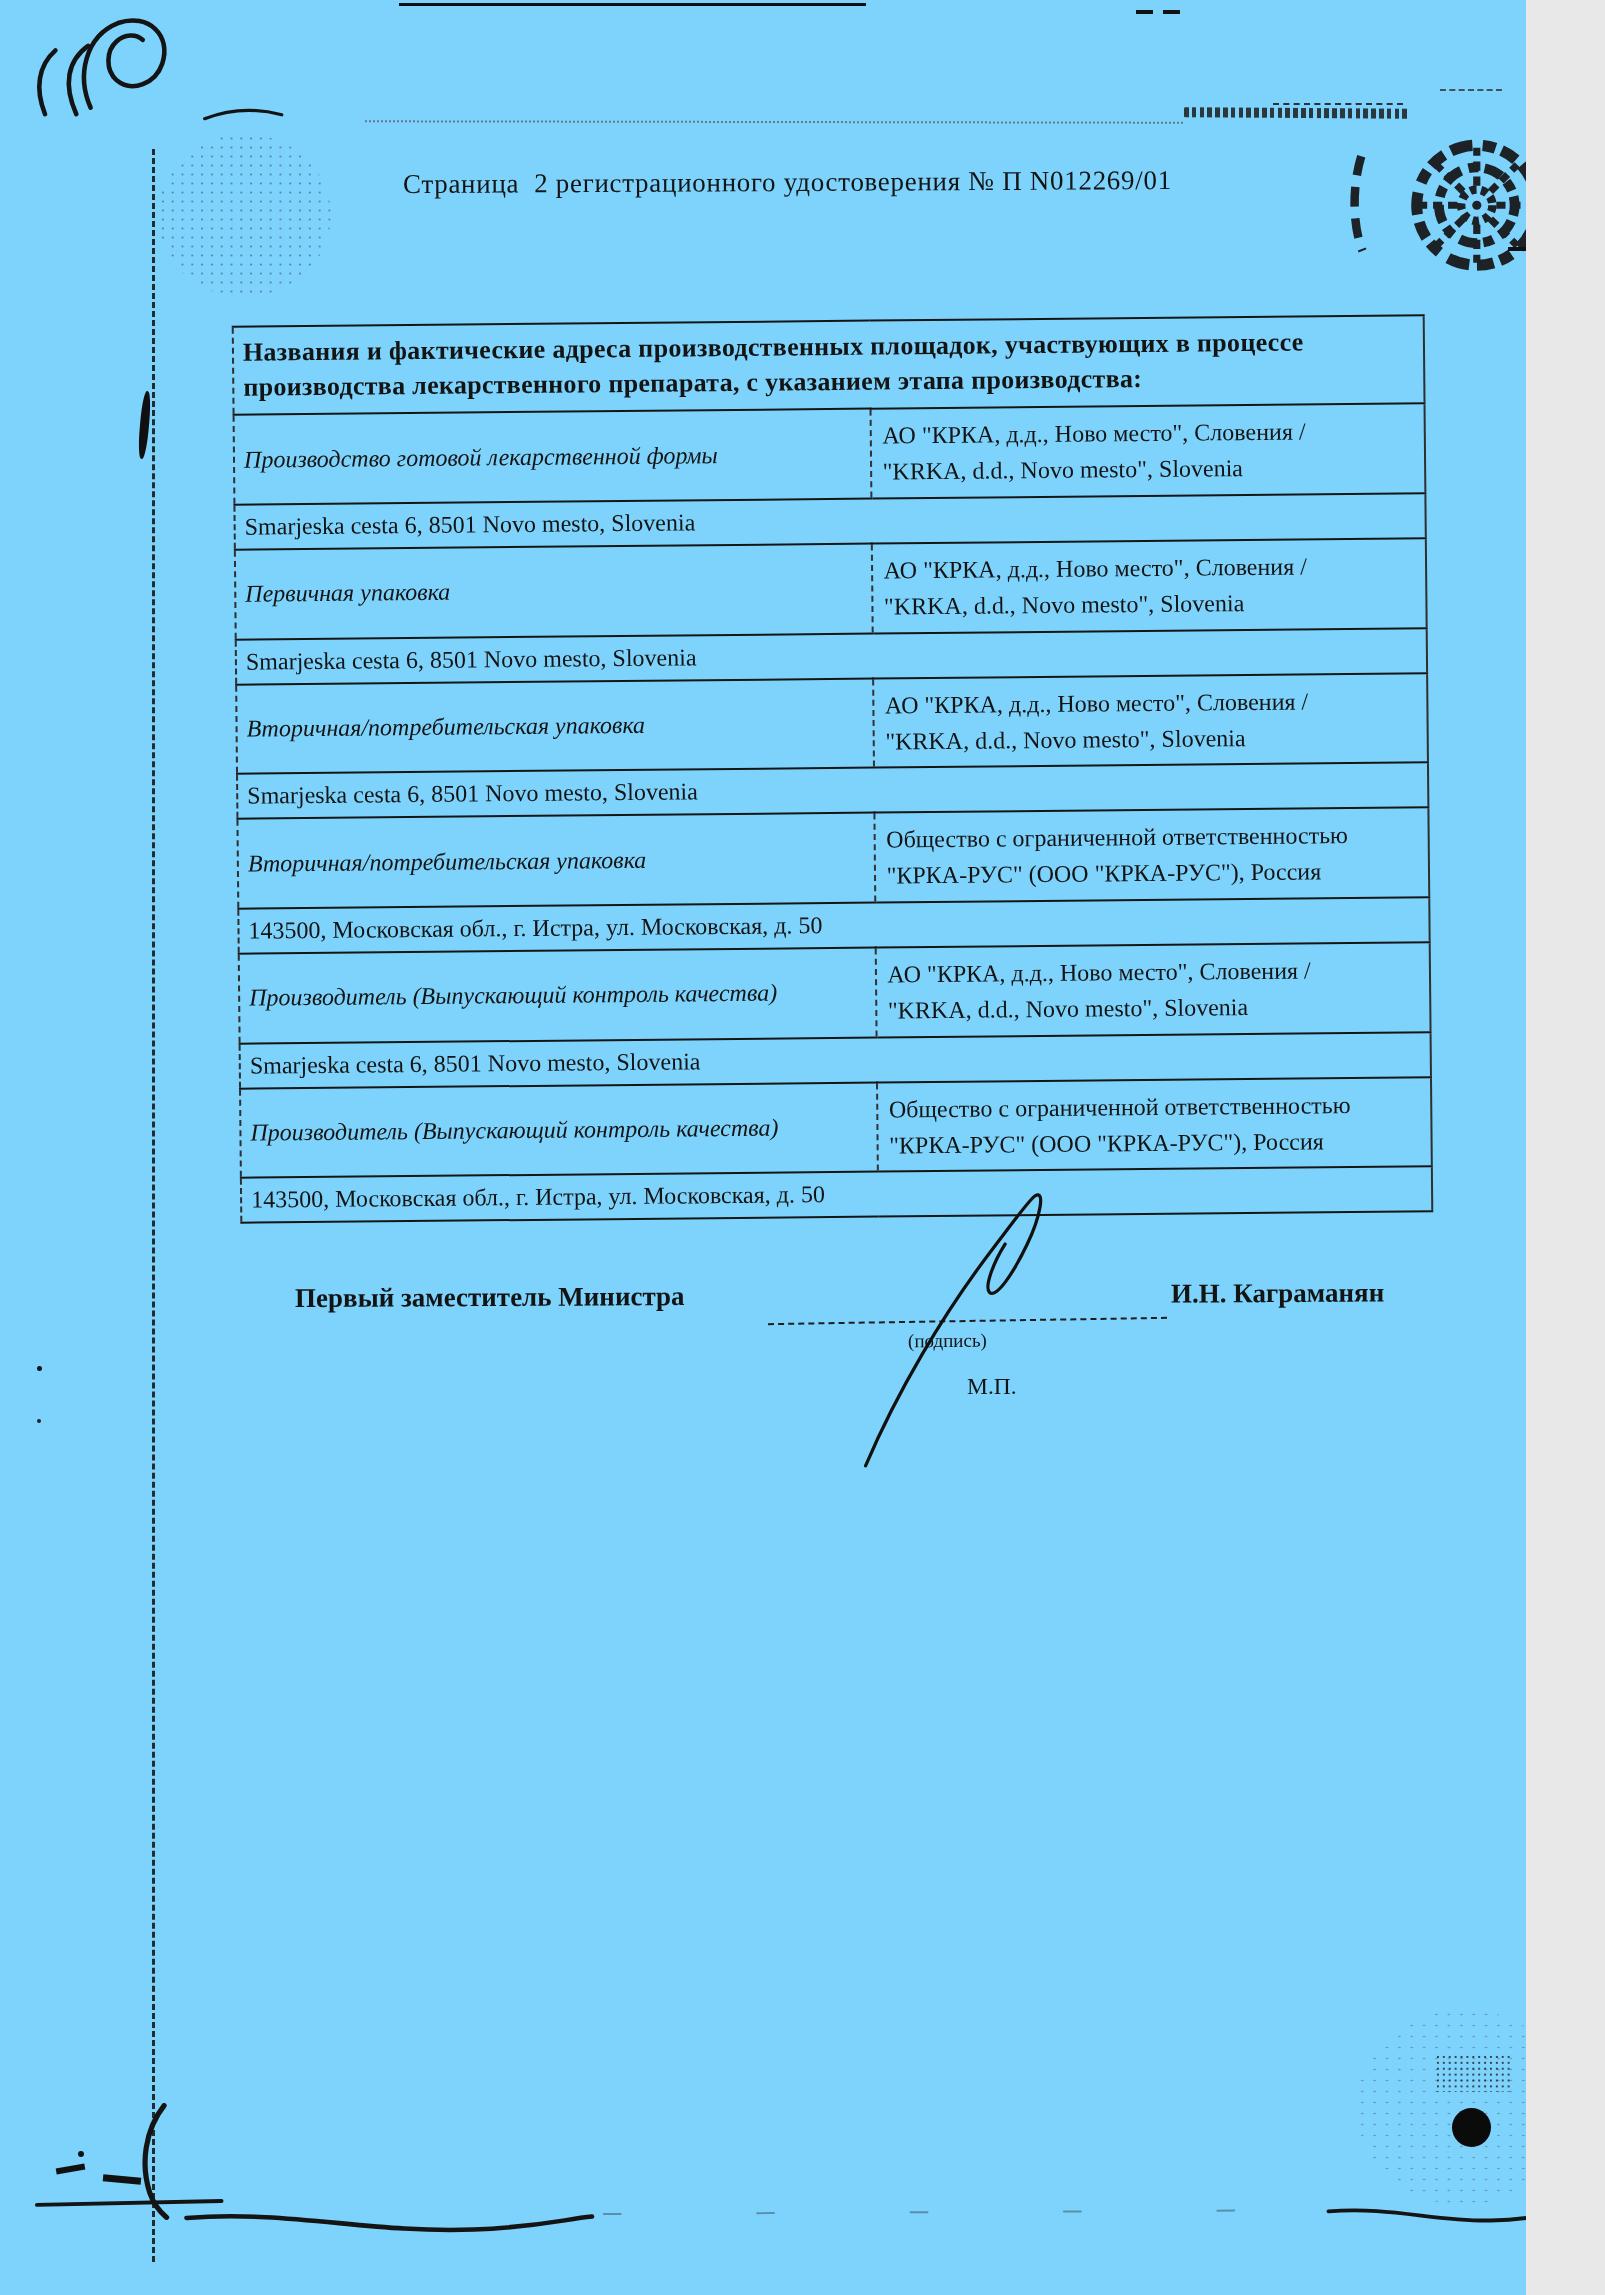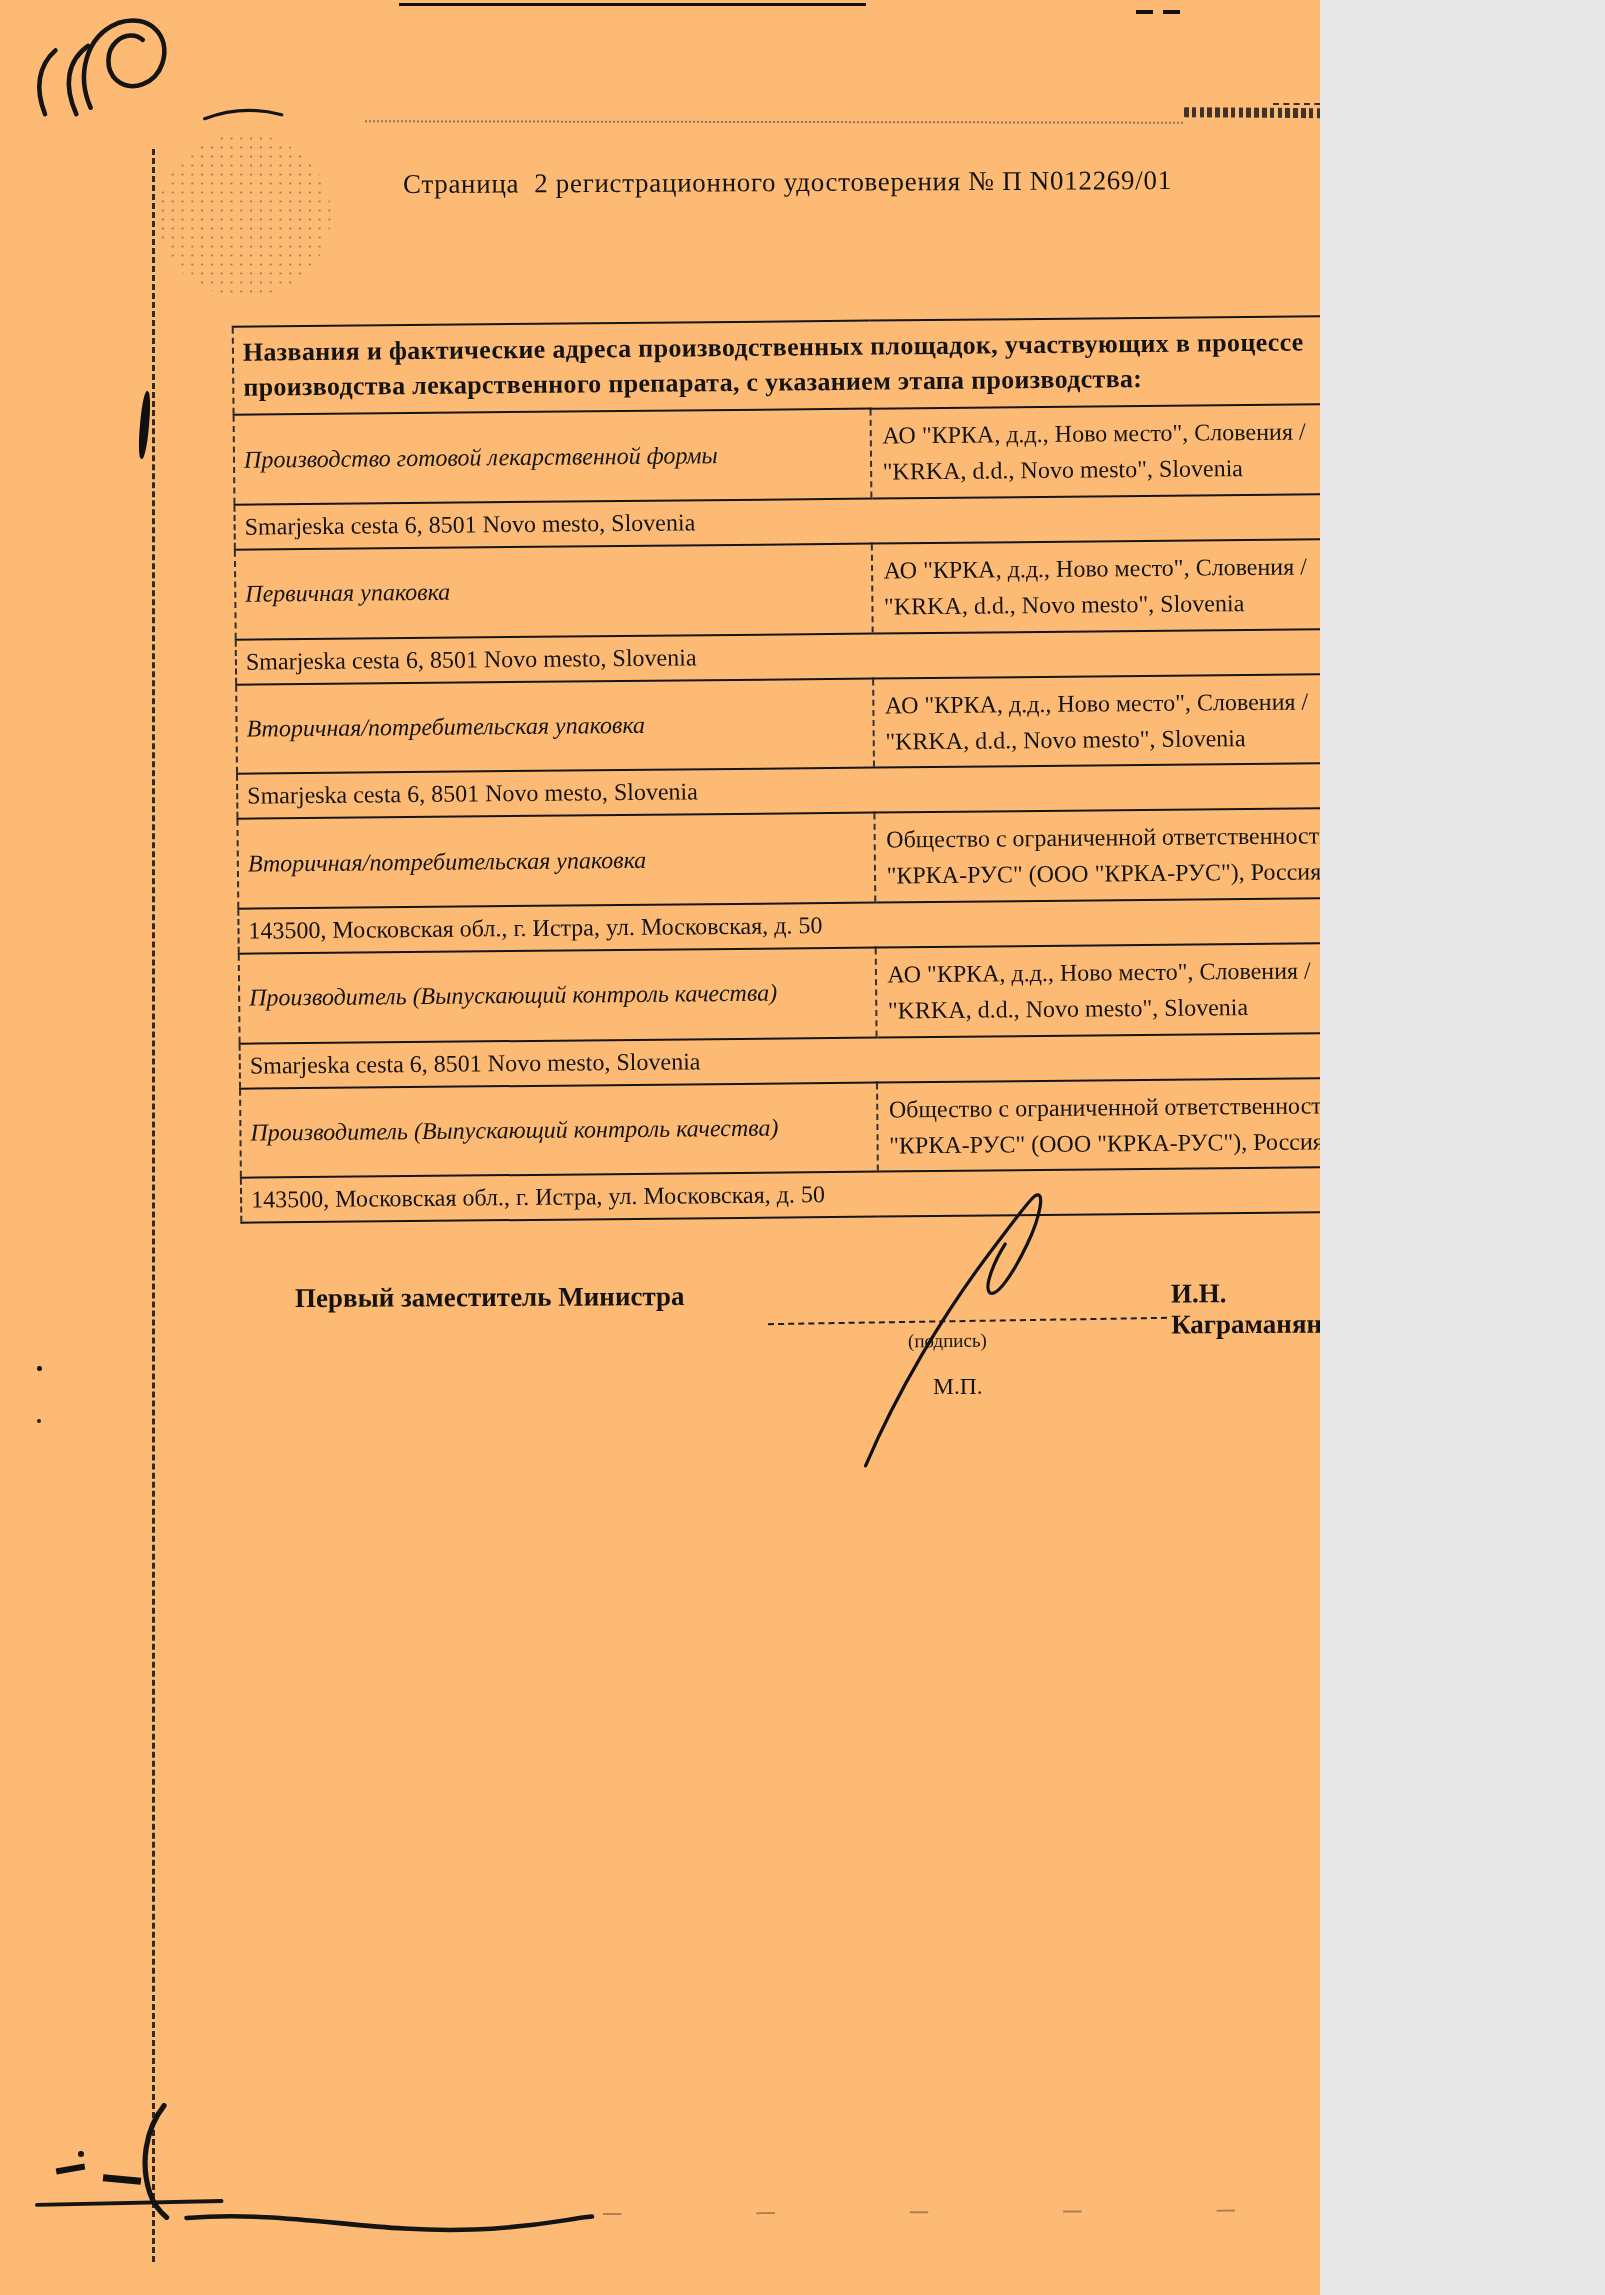--- a/index.html
+++ b/index.html
@@ -1,19 +1,19 @@
 <!DOCTYPE html>
 <html style="font-size:10.4px"><head>
 <meta charset="utf-8">
 <style>
   html,body{margin:0;padding:0;background:#e8e8e8;}
   #page{
     position:relative;
-    width:1320px;height:2295px;
-    background:#fdba74;
+    width:1526px;height:2295px;
+    background:#7dd3fc;
     overflow:hidden;
     font-family:"Liberation Serif","DejaVu Serif",serif;
     color:#141414;
   }
   
   .doc-title{
     position:absolute;left:403px;top:167px;
     font-size:27px;letter-spacing:0.7px;white-space:pre;
     transform:rotate(-0.3deg);
   }
@@ -48,21 +48,21 @@
   .reg-table .addr{
     font-size:24px;line-height:1.25;
     padding:5.9px 11.7px 7.2px 9px;
   }
   
   .sig-title{position:absolute;left:295px;top:1282px;font-size:27px;font-weight:bold;transform:rotate(-0.3deg);}
   .sig-name{position:absolute;left:1171px;top:1278px;font-size:27px;font-weight:bold;transform:rotate(-0.3deg);}
   .sig-line{position:absolute;left:768px;top:1320px;width:399px;height:0;
     border-top:2.6px dashed #1d1d1d;transform:rotate(-0.9deg);}
   .sig-caption{position:absolute;left:908px;top:1330px;font-size:19px;transform:rotate(-0.5deg);}
-  .sig-seal{position:absolute;left:933px;top:1373px;font-size:23.5px;}
+  .sig-seal{position:absolute;left:967px;top:1373px;font-size:23.5px;}
   .sig-stroke{position:absolute;left:825px;top:1171px;}
   
   .art{position:absolute;}
   .top-line{left:399px;top:2.6px;width:467px;height:3.9px;background:#0f0f0f;}
   .top-dash-a{left:1136px;top:10.4px;width:47px;height:3.3px;
     background:repeating-linear-gradient(90deg,#111 0 17px,transparent 17px 27px);}
   .noise-band-1{left:365px;top:121px;width:818px;height:0;border-top:2px dotted #555;opacity:.7;transform:rotate(.1deg);}
   .noise-band-2{left:1184px;top:108px;width:225px;height:9.8px;border-radius:1.3px;
     background:repeating-linear-gradient(90deg,#1c1c1c 0 4.6px,transparent 4.6px 7.8px);opacity:.85;transform:rotate(.4deg);}
   .dash-right-top{left:1273px;top:103px;width:130px;height:0;border-top:2.6px dashed #222;opacity:.9;}

